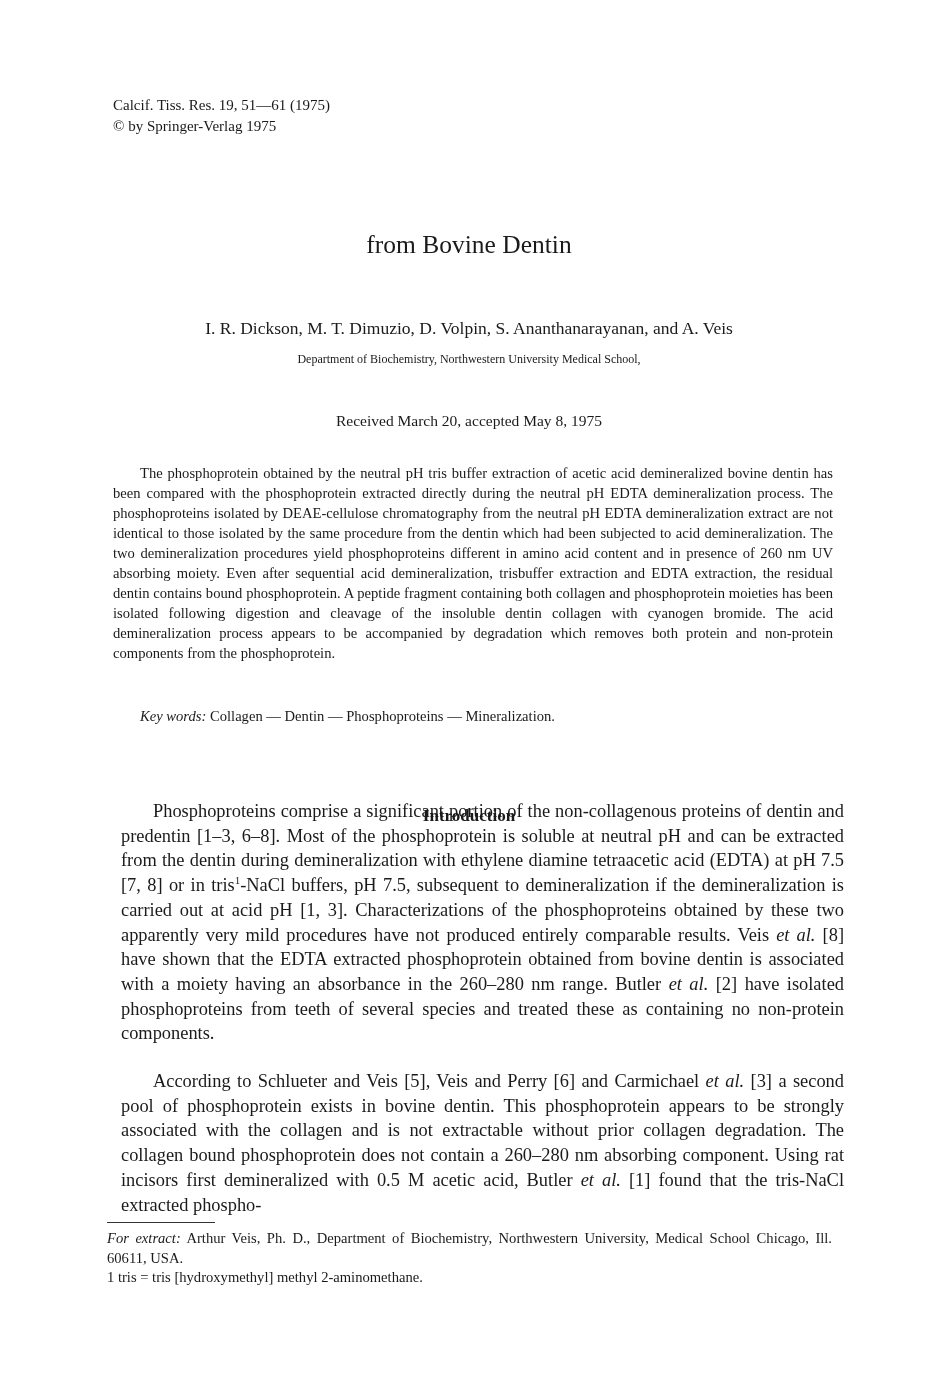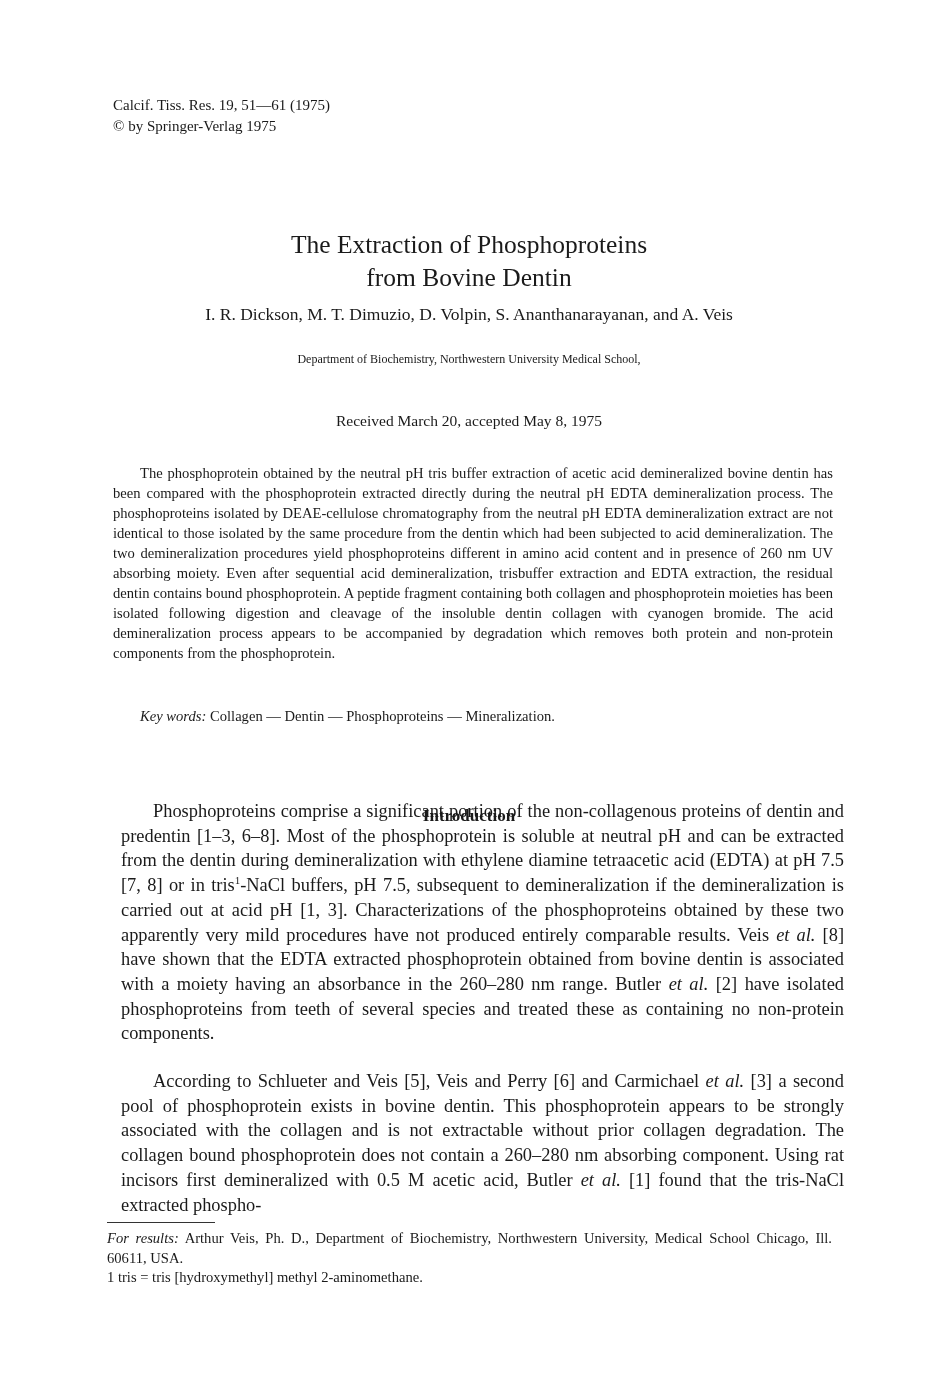--- a/index.html
+++ b/index.html
@@ -4,21 +4,21 @@
 <style>
   html, body { margin: 0; padding: 0; background: #ffffff; }
   body {
     width: 938px; height: 1388px; position: relative; overflow: hidden;
     font-family: "DejaVu Serif", "Liberation Serif", serif;
     color: #1a1a1a;
   }
   .abs { position: absolute; }
   .journal { left: 113px; top: 95px; font-size: 15px; line-height: 21px; font-family: "Liberation Serif", serif; }
   .title { left: 0; width: 938px; top: 228px; text-align: center; font-size: 25.5px; line-height: 33px; font-family: "Liberation Serif", serif; }
-  .authors { left: 0; width: 938px; top: 304px; text-align: center; font-size: 17.5px; font-family: "Liberation Serif", serif; }
+  .authors { left: 0; width: 938px; top: 318px; text-align: center; font-size: 17.5px; font-family: "Liberation Serif", serif; }
   .affil { left: 0; width: 938px; top: 349px; text-align: center; font-size: 12px; line-height: 21px; font-family: "Liberation Serif", serif; }
   .received { left: 0; width: 938px; top: 412px; text-align: center; font-size: 15.5px; font-family: "Liberation Serif", serif; }
   .abstract { left: 113px; width: 720px; top: 463px; font-size: 14.6px; line-height: 20px; text-align: justify; text-indent: 27px; font-family: "Liberation Serif", serif; }
   .keywords { left: 140px; top: 708px; font-size: 14.6px; font-family: "Liberation Serif", serif; }
   .keywords .lbl { font-style: italic; }
   .section-heading { left: 0; width: 938px; top: 806px; text-align: center; font-size: 17px; font-weight: bold; font-family: "Liberation Serif", serif; }
   .body { left: 121px; width: 723px; font-size: 18.4px; line-height: 24.7px; text-align: justify; text-indent: 32px; font-family: "Liberation Serif", serif; }
   .body1 { top: 799px; }
   .body2 { top: 1069px; }
   .body i { font-style: italic; }
@@ -29,21 +29,20 @@
 </style>
 </head>
 <body>
 
 <div class="abs journal">
   <div>Calcif. Tiss. Res. 19, 51—61 (1975)</div>
   <div>© by Springer-Verlag 1975</div>
 </div>
 
 <div class="abs title">
-  <div>The Extraction of Phosphoproteins</div>
   <div>from Bovine Dentin</div>
 </div>
 
 <div class="abs authors">I. R. Dickson, M. T. Dimuzio, D. Volpin, S. Ananthanarayanan, and A. Veis</div>
 
 <div class="abs affil">
   <div>Department of Biochemistry, Northwestern University Medical School,</div>
 </div>
 
 <div class="abs received">Received March 20, accepted May 8, 1975</div>
@@ -57,15 +56,15 @@
 
 <div class="abs section-heading">Introduction</div>
 
 <div class="abs body body1"><span>Phosphoproteins comprise a significant portion of the non-collagenous proteins of dentin and predentin [1–3, 6–8]. Most of the phosphoprotein is soluble at neutral pH and can be extracted from the dentin during demineralization with ethylene diamine tetraacetic acid (EDTA) at pH 7.5 [7, 8] or in tris</span><sup>1</sup><span>-NaCl buffers, pH 7.5, subsequent to demineralization if the demineralization is carried out at acid pH [1, 3]. Characterizations of the phosphoproteins obtained by these two apparently very mild procedures have not produced entirely comparable results. Veis </span><i>et al.</i><span> [8] have shown that the EDTA extracted phosphoprotein obtained from bovine dentin is associated with a moiety having an absorbance in the 260–280 nm range. Butler </span><i>et al.</i><span> [2] have isolated phosphoproteins from teeth of several species and treated these as containing no non-protein components.</span></div>
 
 <div class="abs body body2"><span>According to Schlueter and Veis [5], Veis and Perry [6] and Carmichael </span><i>et al.</i><span> [3] a second pool of phosphoprotein exists in bovine dentin. This phosphoprotein appears to be strongly associated with the collagen and is not extractable without prior collagen degradation. The collagen bound phosphoprotein does not contain a 260–280 nm absorbing component. Using rat incisors first demineralized with 0.5 M acetic acid, Butler </span><i>et al.</i><span> [1] found that the tris-NaCl extracted phospho-</span></div>
 
 <div class="abs fn-rule"></div>
 
 <div class="abs footnotes">
-  <div><span class="lbl">For results:</span> <span>Arthur Veis, Ph. D., Department of Biochemistry, Northwestern University, Medical School Chicago, Ill. 60611, USA.</span></div>
+  <div><span class="lbl">For extract:</span> <span>Arthur Veis, Ph. D., Department of Biochemistry, Northwestern University, Medical School Chicago, Ill. 60611, USA.</span></div>
   <div>1 tris = tris [hydroxymethyl] methyl 2-aminomethane.</div>
 </div>
 
 </body></html>

